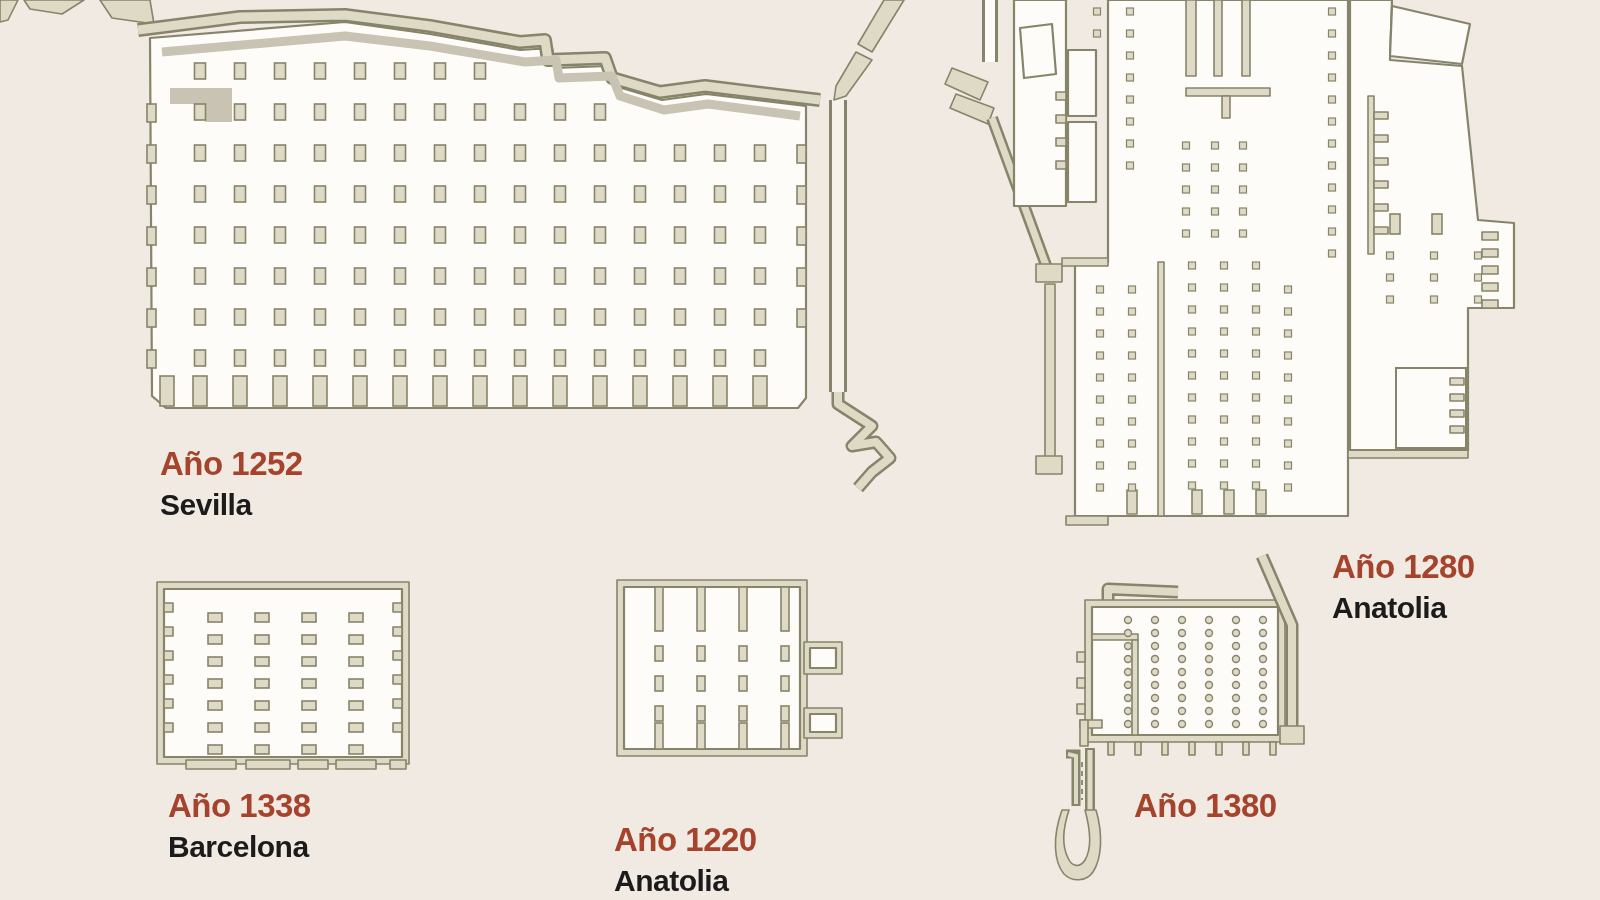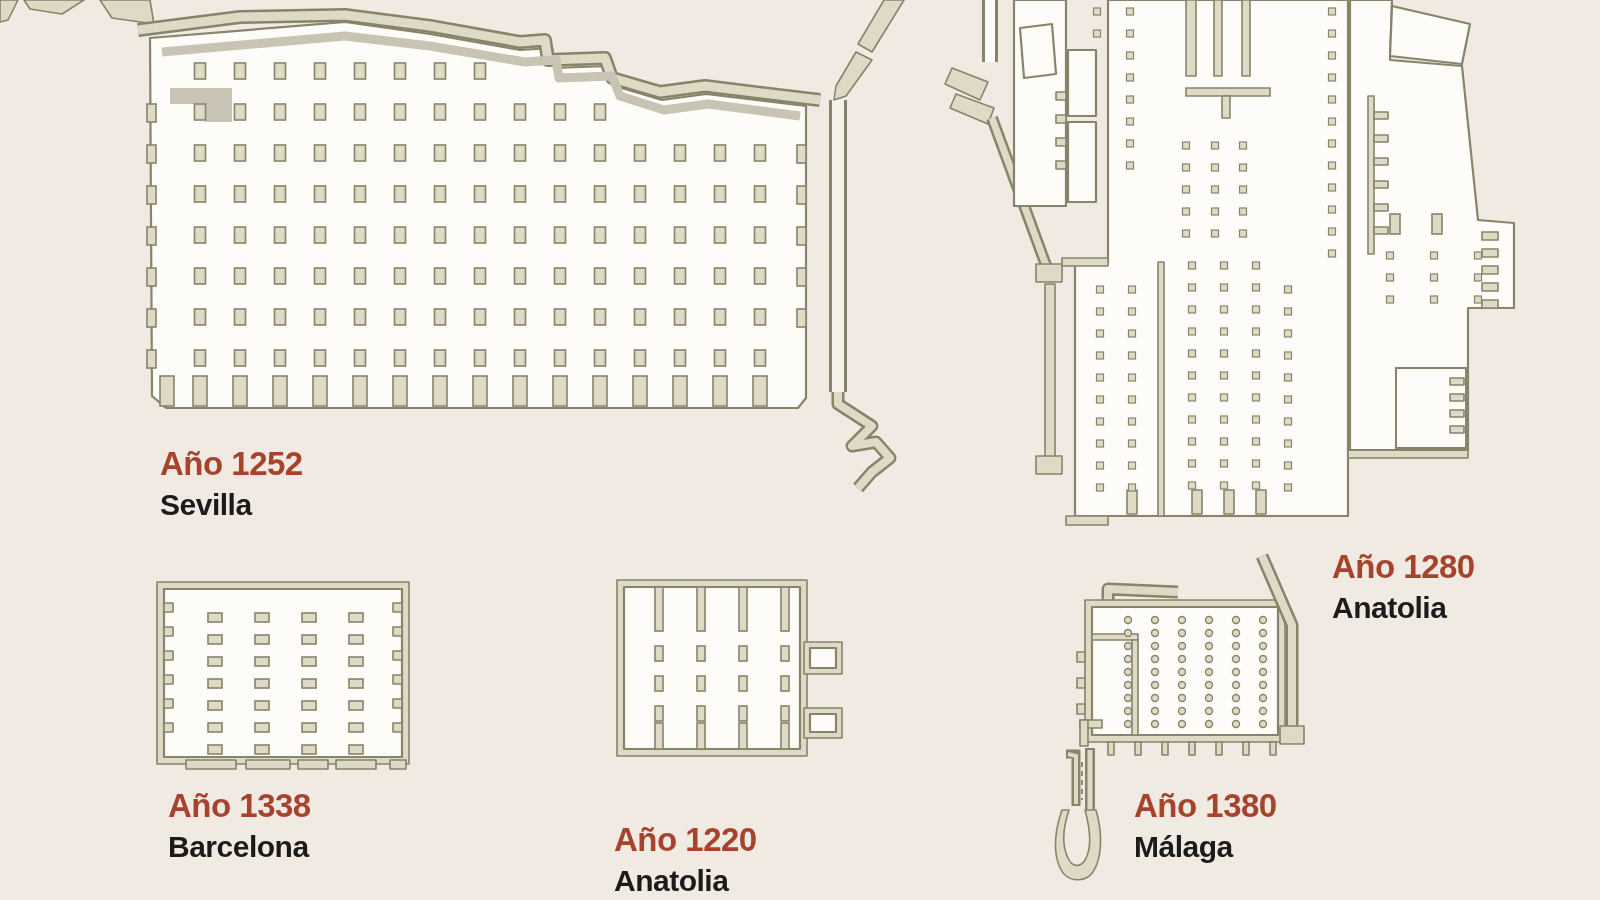--- a/index.html
+++ b/index.html
@@ -569,15 +569,14 @@
   <div class="plan-label" style="left:168px;top:786px;">
     <span class="year">Año 1338</span>
     <span class="city">Barcelona</span>
   </div>
   <div class="plan-label" style="left:614px;top:820px;">
     <span class="year">Año 1220</span>
     <span class="city">Anatolia</span>
   </div>
   <div class="plan-label" style="left:1134px;top:786px;">
     <span class="year">Año 1380</span>
-    <span class="city">Málaga</span>
   </div>
 </div>
 
 </body></html>

